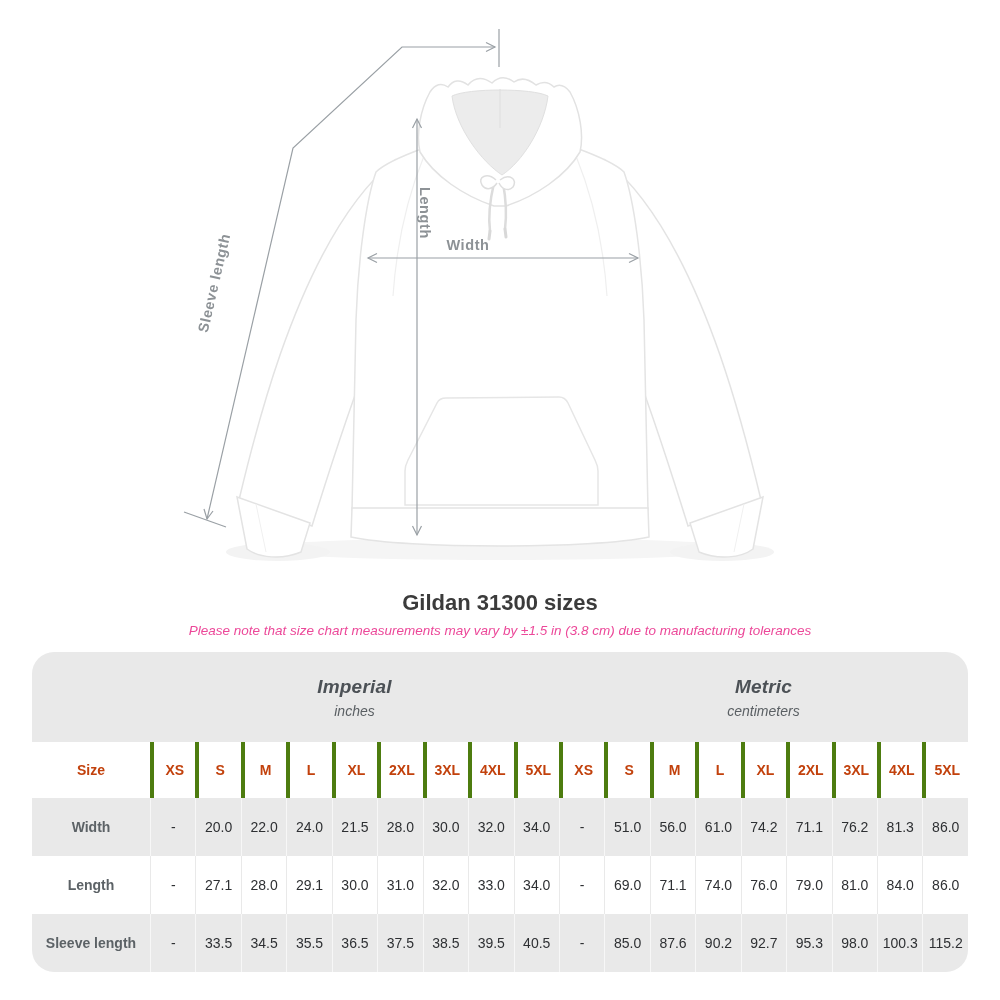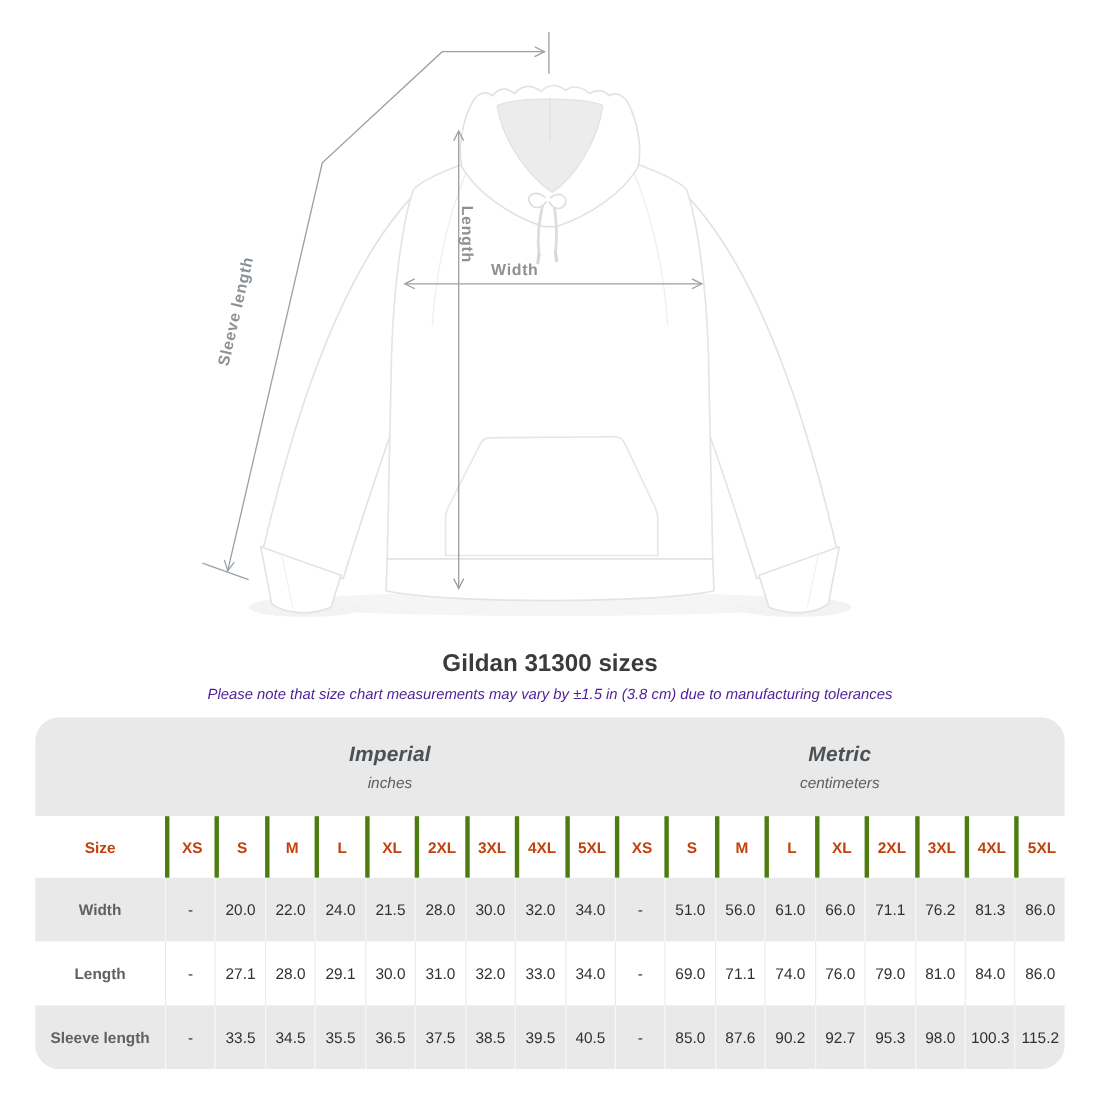--- a/index.html
+++ b/index.html
@@ -2,21 +2,21 @@
 <html><head>
 <meta charset="utf-8">
 <style>
   html,body{margin:0;padding:0;background:#ffffff;}
   body{width:1000px;height:1000px;overflow:hidden;font-family:"Liberation Sans",sans-serif;}
   .figure{position:relative;width:1000px;height:580px;}
   .figure svg{position:absolute;left:0;top:0;}
   .dim-label{font-family:"Liberation Sans",sans-serif;font-size:14.5px;font-weight:bold;
              fill:#8d9296;letter-spacing:0.6px;}
   .chart-title{text-align:center;font-size:22px;font-weight:bold;color:#3b3b3b;margin-top:10px;}
-  .chart-subtitle{text-align:center;font-size:13.5px;font-style:italic;color:#4c1d95;margin-top:7px;}
+  .chart-subtitle{text-align:center;font-size:13.5px;font-style:italic;color:#ec4899;margin-top:7px;}
   .table-card{width:936px;margin:14px auto 0 auto;border-radius:22px;overflow:hidden;background:#fff;}
   table{width:100%;table-layout:fixed;border-collapse:separate;border-spacing:0;}
   th,td{text-align:center;vertical-align:middle;padding:0;}
   .size-col{width:118px;}
   .group-row th{height:90px;background:#e9e9e9;}
   .group-label{font-size:19px;font-weight:bold;font-style:italic;color:#4c5156;letter-spacing:.2px;}
   .group-unit{font-size:14px;font-style:italic;color:#5a5f63;margin-top:5px;font-weight:normal;}
   .size-row th{height:56px;font-size:14px;font-weight:bold;color:#c2410c;background:#ffffff;}
   tbody tr{height:58px;}
   tbody td{font-size:14px;color:#2e3033;}
@@ -132,21 +132,21 @@
           <td class="col-sep">24.0</td>
           <td class="col-sep">21.5</td>
           <td class="col-sep">28.0</td>
           <td class="col-sep">30.0</td>
           <td class="col-sep">32.0</td>
           <td class="col-sep">34.0</td>
           <td class="col-sep">-</td>
           <td class="col-sep">51.0</td>
           <td class="col-sep">56.0</td>
           <td class="col-sep">61.0</td>
-          <td class="col-sep">66.0</td>
+          <td class="col-sep">74.2</td>
           <td class="col-sep">71.1</td>
           <td class="col-sep">76.2</td>
           <td class="col-sep">81.3</td>
           <td class="col-sep">86.0</td>
         </tr>
         <tr class="plain">
           <th class="row-label size-col">Length</th>
           <td class="col-sep">-</td>
           <td class="col-sep">27.1</td>
           <td class="col-sep">28.0</td>

